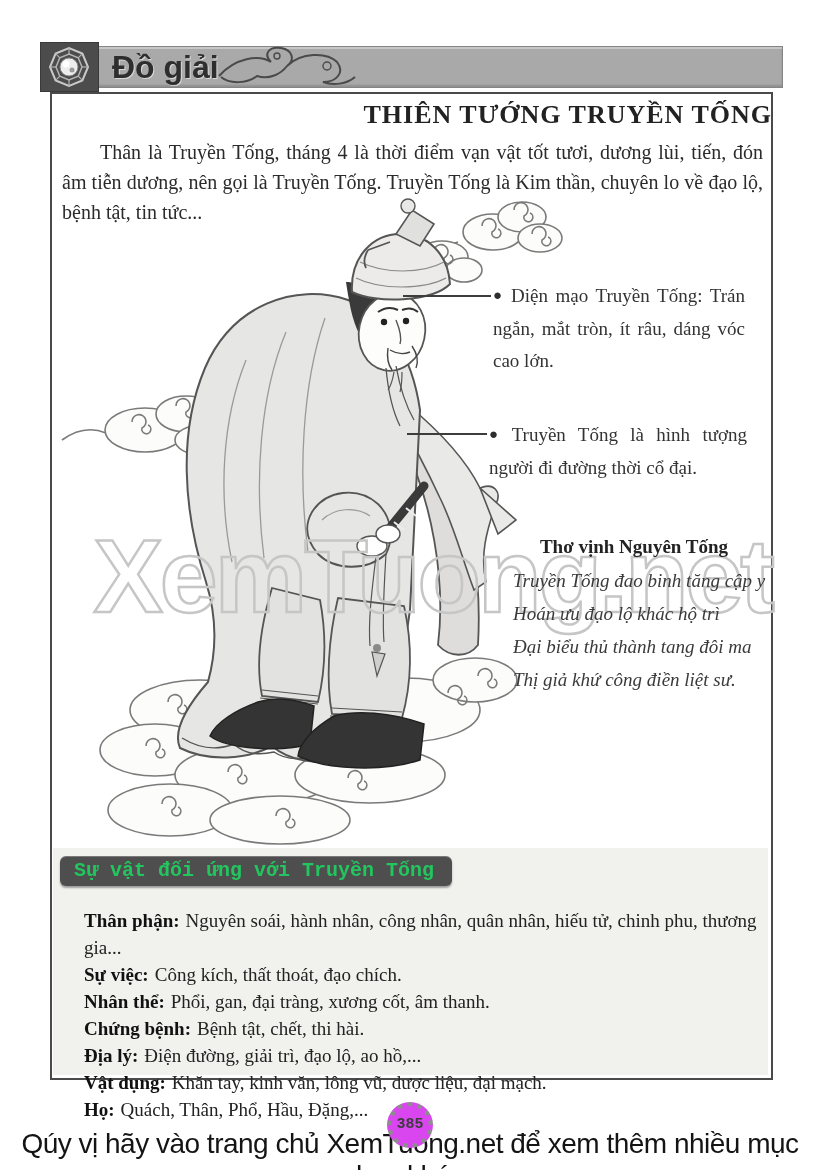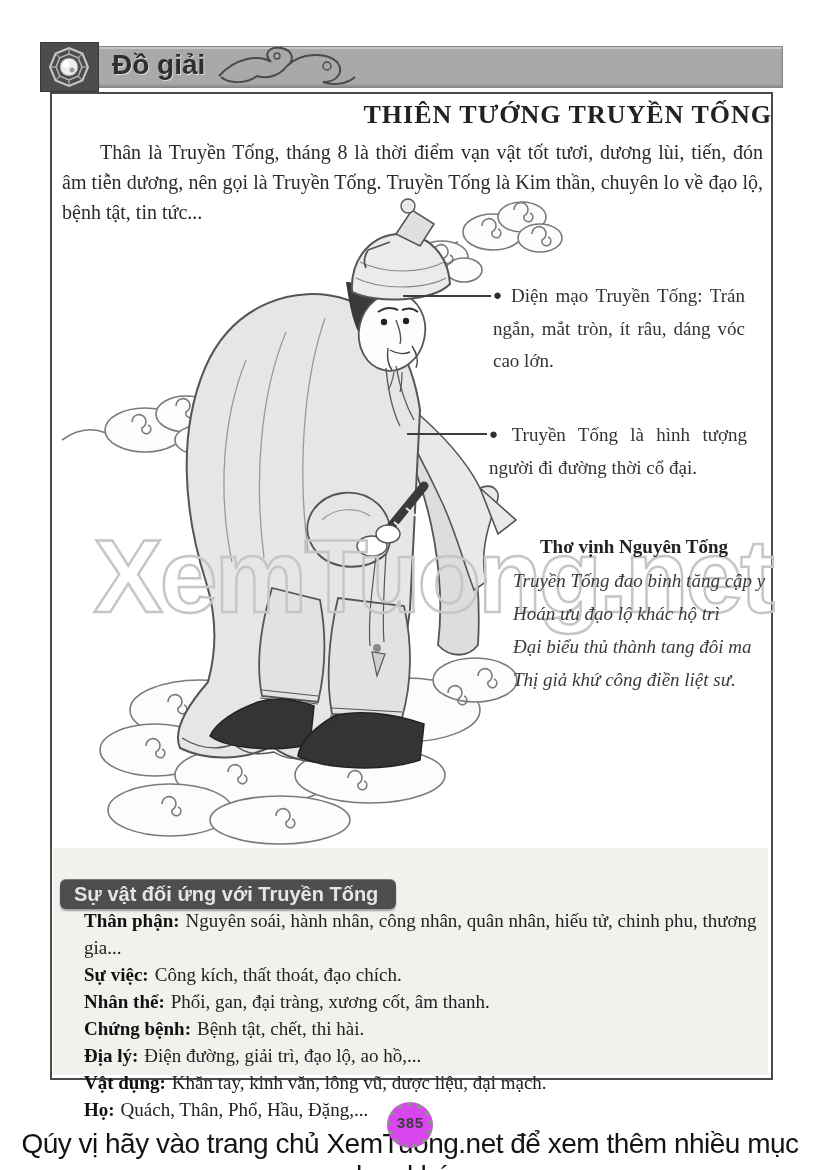--- a/index.html
+++ b/index.html
@@ -5,21 +5,21 @@
   html,body{margin:0;padding:0;}
   .page{position:relative;width:820px;height:1170px;background:#ffffff;overflow:hidden;
         font-family:"Liberation Serif", serif;color:#2b2b2b;}
   .abs{position:absolute;}
 
   
   .banner-bar{left:40px;top:46px;width:741px;height:40px;background:#a9a9a9;
               border:1px solid #858585;box-shadow:inset 0 2px 0 rgba(255,255,255,.35), inset 0 -2px 2px rgba(0,0,0,.15);}
   .bagua-box{left:40px;top:42px;width:57px;height:48px;background:#4c4c4c;border:1px solid #3a3a3a;}
   .banner-title{left:112px;top:49px;font-family:"Liberation Sans",sans-serif;font-weight:bold;
-                font-size:28px;color:#2e2e2e;text-shadow:1px 1px 0 rgba(255,255,255,.55);}
+                font-size:32px;color:#2e2e2e;text-shadow:1px 1px 0 rgba(255,255,255,.55);}
   .banner-ornament{left:215px;top:44px;}
 
   
   .frame{left:50px;top:92px;width:719px;height:984px;border:2px solid #4a4a4a;background:#fff;}
   .section-strip{left:53px;top:848px;width:715px;height:227px;background:#f1f1ee;}
 
   .doc-title{left:50px;top:100px;width:722px;text-align:right;font-size:26px;font-weight:600;
              letter-spacing:1px;color:#222;}
   .intro{left:62px;top:137px;width:701px;font-size:20px;line-height:30px;text-align:justify;
          text-indent:38px;color:#2b2b2b;}
@@ -37,23 +37,23 @@
   .poem-lines{left:513px;top:564px;width:258px;font-style:italic;font-size:19px;line-height:33px;color:#3a3a3a;}
 
   
   .watermark{left:50px;top:524px;width:722px;text-align:right;
              font-family:"Liberation Sans",sans-serif;font-weight:bold;font-size:104px;line-height:1;
              letter-spacing:-3px;color:#ececec;-webkit-text-fill-color:transparent;
              -webkit-text-stroke:2.5px #c6c6c6;z-index:4;pointer-events:none;}
 
   
   .corr-badge{left:60px;top:856px;height:30px;line-height:30px;padding:0 18px 0 14px;
-              background:#4e4e4e;border-radius:6px;color:#e5e5e5;font-family:Liberation Sans, sans-serif;
+              background:#4e4e4e;border-radius:6px;color:#22c55e;font-family:Liberation Mono, monospace;
               font-weight:bold;font-size:20px;box-shadow:0 2px 2px rgba(0,0,0,.35), inset 0 1px 0 rgba(255,255,255,.25);
-              z-index:6;margin-top:23px;}
+              z-index:6;}
   .corr-list{left:84px;top:891px;width:684px;font-size:19px;line-height:27px;color:#222;z-index:6;margin-top:16px;}
   .corr-label{font-weight:bold;margin-right:6px;color:#111;}
 
   
   .page-badge{left:387px;top:1102px;width:36px;height:36px;border:5px dotted #8d8d8d;border-radius:50%;
               background:#d946ef;text-align:center;line-height:36px;font-family:Liberation Mono, monospace;
               font-weight:bold;font-size:15px;color:#3c3c3c;z-index:8;}
   .footer-line{left:0;top:1128px;width:820px;text-align:center;font-family:"Liberation Sans",sans-serif;
                font-size:28px;letter-spacing:-0.5px;color:#141414;z-index:7;}
 
@@ -90,21 +90,21 @@
       <path d="M4,32 C20,14 44,10 56,18 C48,10 54,2 66,4 C78,6 80,16 72,22 C86,8 112,8 122,18 C130,28 122,38 108,38 C118,42 132,40 140,33 M72,22 C66,30 54,36 42,32 C32,40 14,40 6,33" fill="none" stroke="#4a4a4a" stroke-width="2"></path>
       <circle cx="62" cy="12" r="3" fill="none" stroke="#4a4a4a" stroke-width="1.4"></circle>
       <circle cx="112" cy="22" r="4" fill="none" stroke="#4a4a4a" stroke-width="1.4"></circle>
     </svg>
   </div>
 
   <div class="abs frame"></div>
   <div class="abs section-strip"></div>
 
   <div class="abs doc-title z6">THIÊN TƯỚNG TRUYỀN TỐNG</div>
-  <div class="abs intro z6">Thân là Truyền Tống, tháng 8 là thời điểm vạn vật tốt tươi, dương lùi, tiến, đón âm tiễn dương, nên gọi là Truyền Tống. Truyền Tống là Kim thần, chuyên lo về đạo lộ, bệnh tật, tin tức...</div>
+  <div class="abs intro z6">Thân là Truyền Tống, tháng 4 là thời điểm vạn vật tốt tươi, dương lùi, tiến, đón âm tiễn dương, nên gọi là Truyền Tống. Truyền Tống là Kim thần, chuyên lo về đạo lộ, bệnh tật, tin tức...</div>
 
   <div class="abs illustration">
     <svg width="530" height="665" viewBox="0 0 530 665">
       <defs>
         <g id="curl">
             <path d="M0,0 a7,7 0 1 1 10,6 a4.5,4.5 0 1 0 6,-3" fill="none"></path>
           </g>
       </defs>
 
       <g stroke="#7a7a7a" stroke-width="1.6" fill="#fcfcfb">

